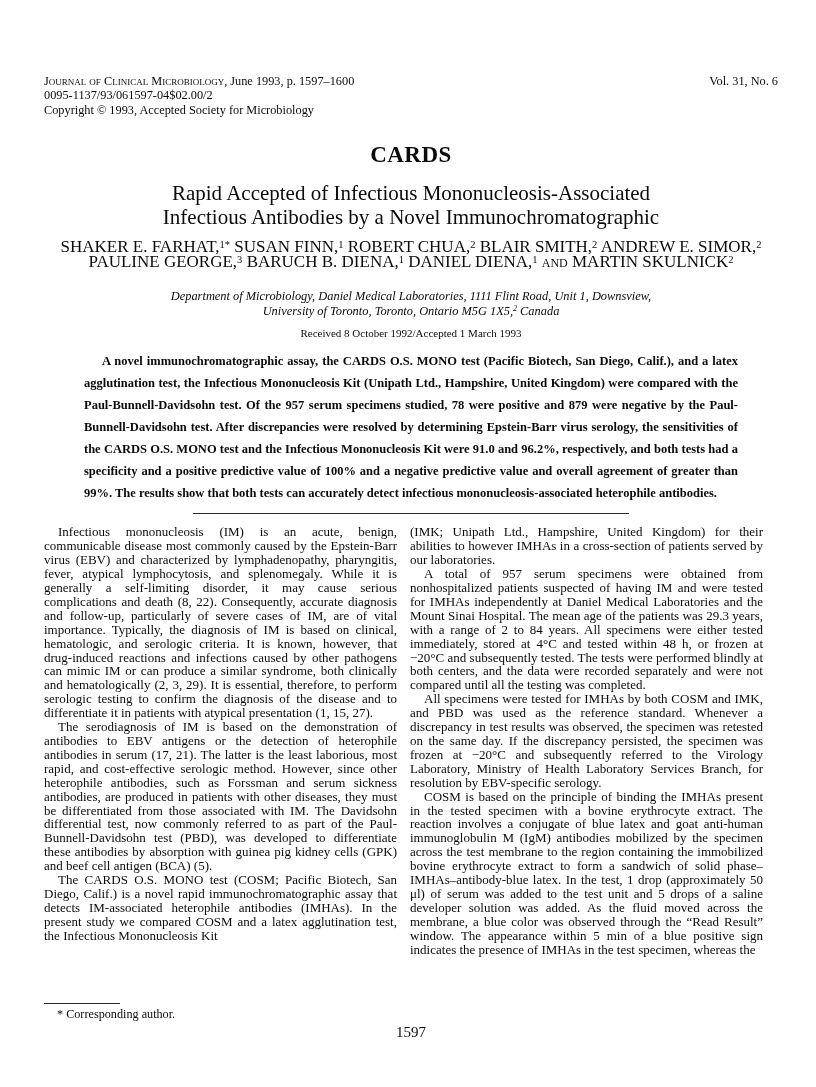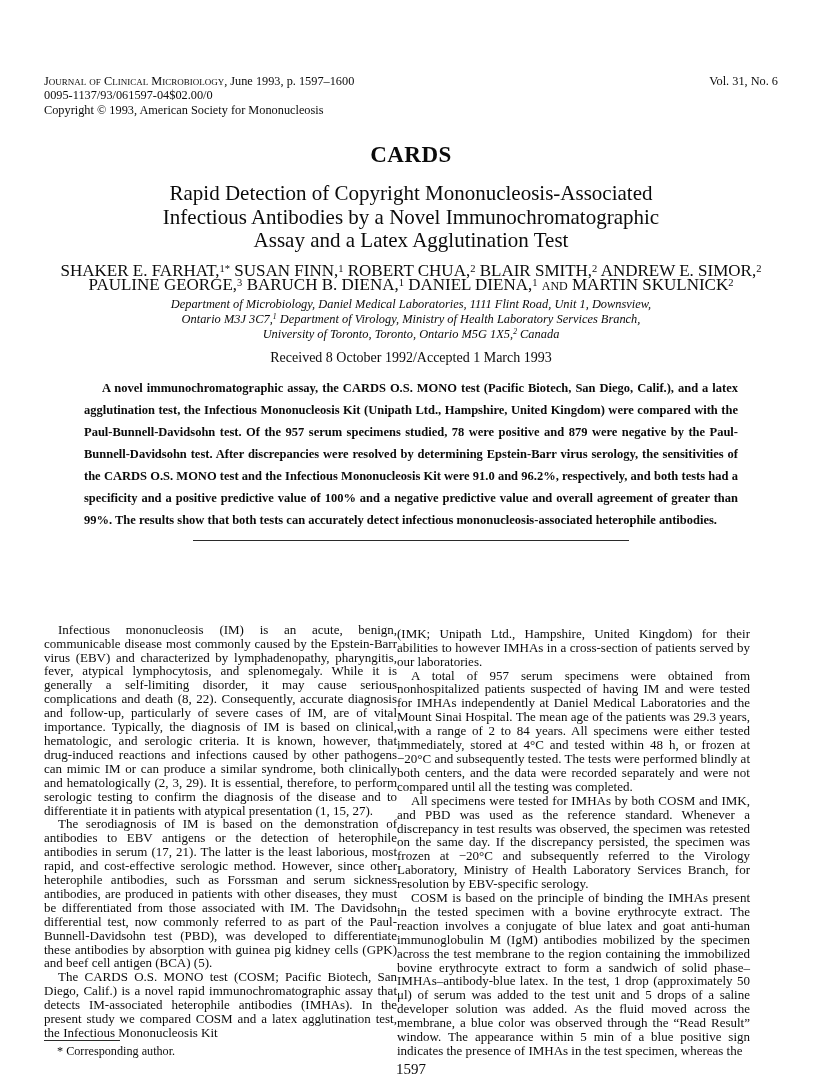--- a/index.html
+++ b/index.html
@@ -21,79 +21,76 @@
 
   .header { display: flex; justify-content: space-between; font-size: 12.3px; line-height: 14.4px; }
   .volume { white-space: nowrap; }
 
   .notes-heading { text-align: center; font-weight: bold; font-size: 23px; margin-top: 25px; letter-spacing: 0.5px; }
 
   .title { text-align: center; font-size: 21px; line-height: 23.5px; margin-top: 14px; }
 
   .authors { text-align: center; font-size: 17px; line-height: 14.6px; margin-top: 11px; }
 
-  .affiliations { text-align: center; font-style: italic; font-size: 12.4px; line-height: 15px; margin-top: 4px; }
+  .affiliations { text-align: center; font-style: italic; font-size: 12.4px; line-height: 15px; margin-top: 20px; }
 
-  .received { text-align: center; font-size: 14px; margin-top: 8px; }
+  .received { text-align: center; font-size: 11px; margin-top: 8px; }
 
   .abstract {
     margin: 11px 40px 0 40px;
     font-weight: bold; font-size: 12.5px; line-height: 22px;
     text-align: justify; text-indent: 18px;
   }
 
   .divider { width: 436px; border-top: 1.5px solid #2a2a2a; margin: 9px auto 0 auto; height: 0; }
 
   .columns {
-    display: flex; margin-top: 21px;
+    display: flex; gap: 13px; margin-top: 11px;
     font-size: 13px; line-height: 13.9px; text-align: justify;
     height: 496px;
-    align-items: flex-end;
   }
   .col { width: 353px; box-sizing: border-box; }
   .col-left { display: flex; flex-direction: column; }
   .col p { margin: 0; text-indent: 14px; }
   .col p.noindent { text-indent: 0; }
 
   .footnote { margin-top: auto; font-size: 12.2px; line-height: 14px; }
   .footnote-rule { width: 76px; border-top: 1px solid #2a2a2a; height: 0; margin-bottom: 3px; }
   .footnote-text { text-indent: 13px; }
 
   .page-number { text-align: center; font-size: 15px; margin-top: 3px; }
 </style>
 </head>
 <body>
 
 <div class="page">
 
   <div class="header">
     <div>
       <div><span class="sc">Journal of Clinical Microbiology</span>, June 1993, p. 1597–1600</div>
-      <div>0095-1137/93/061597-04$02.00/0</div>
-      <div>Copyright © 1993, American Society for Mononucleosis</div>
+      <div>0095-1137/93/061597-04$02.00/2</div>
+      <div>Copyright © 1993, Accepted Society for Microbiology</div>
     </div>
     <div class="volume">Vol. 31, No. 6</div>
   </div>
 
   <div class="notes-heading">CARDS</div>
 
   <div class="title">
-      <div>Rapid Detection of Copyright Mononucleosis-Associated</div>
+      <div>Rapid Accepted of Infectious Mononucleosis-Associated</div>
       <div>Infectious Antibodies by a Novel Immunochromatographic</div>
-      <div>Assay and a Latex Agglutination Test</div>
     </div>
 
   <div class="authors">
       <div>SHAKER E. FARHAT,<sup>1*</sup> SUSAN FINN,<sup>1</sup> ROBERT CHUA,<sup>2</sup> BLAIR SMITH,<sup>2</sup> ANDREW E. SIMOR,<sup>2</sup></div>
       <div>PAULINE GEORGE,<sup>3</sup> BARUCH B. DIENA,<sup>1</sup> DANIEL DIENA,<sup>1</sup> <span class="sc">and</span> MARTIN SKULNICK<sup>2</sup></div>
     </div>
 
   <div class="affiliations">
       <div>Department of Microbiology, Daniel Medical Laboratories, 1111 Flint Road, Unit 1, Downsview,</div>
-      <div>Ontario M3J 3C7,<sup>1</sup> Department of Virology, Ministry of Health Laboratory Services Branch,</div>
       <div>University of Toronto, Toronto, Ontario M5G 1X5,<sup>2</sup> Canada</div>
     </div>
 
   <div class="received">Received 8 October 1992/Accepted 1 March 1993</div>
 
   <div class="abstract">A novel immunochromatographic assay, the CARDS O.S. MONO test (Pacific Biotech, San Diego, Calif.), and a latex agglutination test, the Infectious Mononucleosis Kit (Unipath Ltd., Hampshire, United Kingdom) were compared with the Paul-Bunnell-Davidsohn test. Of the 957 serum specimens studied, 78 were positive and 879 were negative by the Paul-Bunnell-Davidsohn test. After discrepancies were resolved by determining Epstein-Barr virus serology, the sensitivities of the CARDS O.S. MONO test and the Infectious Mononucleosis Kit were 91.0 and 96.2%, respectively, and both tests had a specificity and a positive predictive value of 100% and a negative predictive value and overall agreement of greater than 99%. The results show that both tests can accurately detect infectious mononucleosis-associated heterophile antibodies.</div>
 
   <div class="divider"></div>
 
   <div class="columns">

